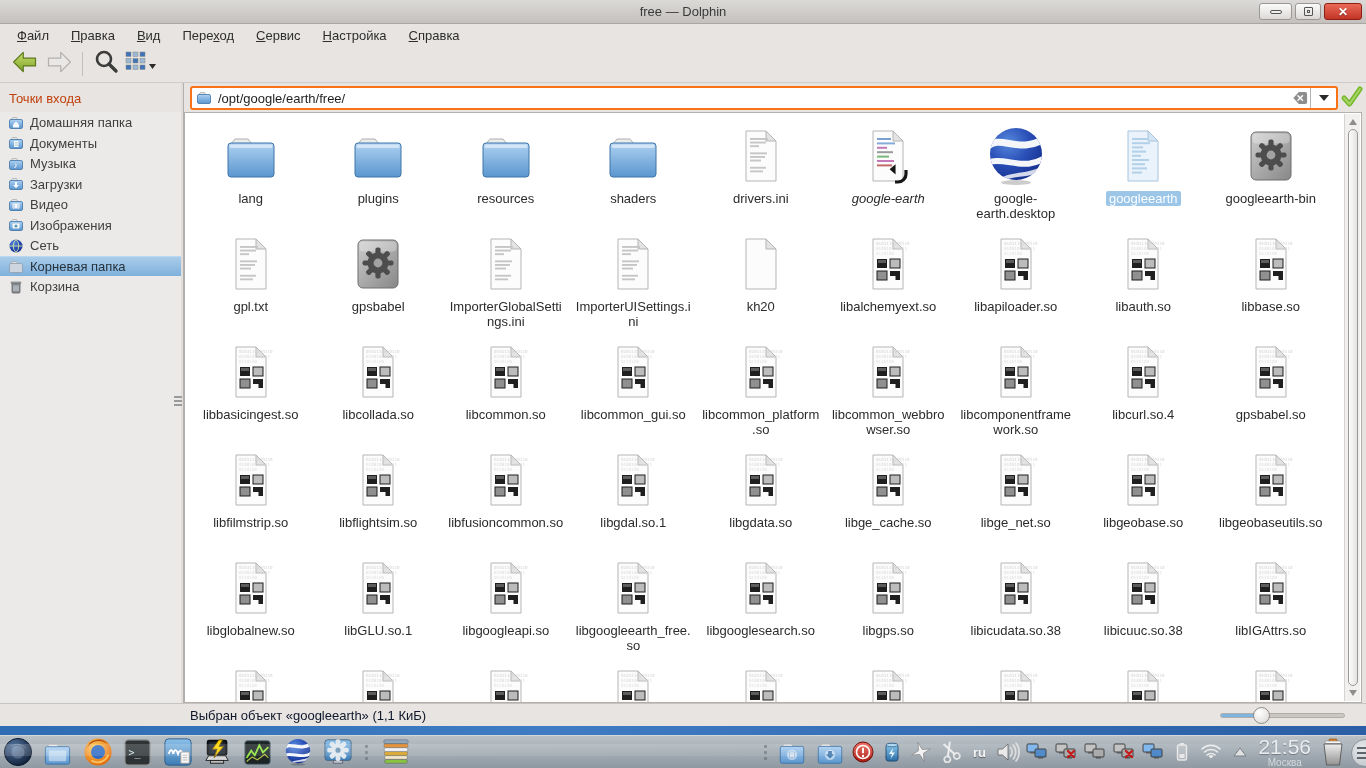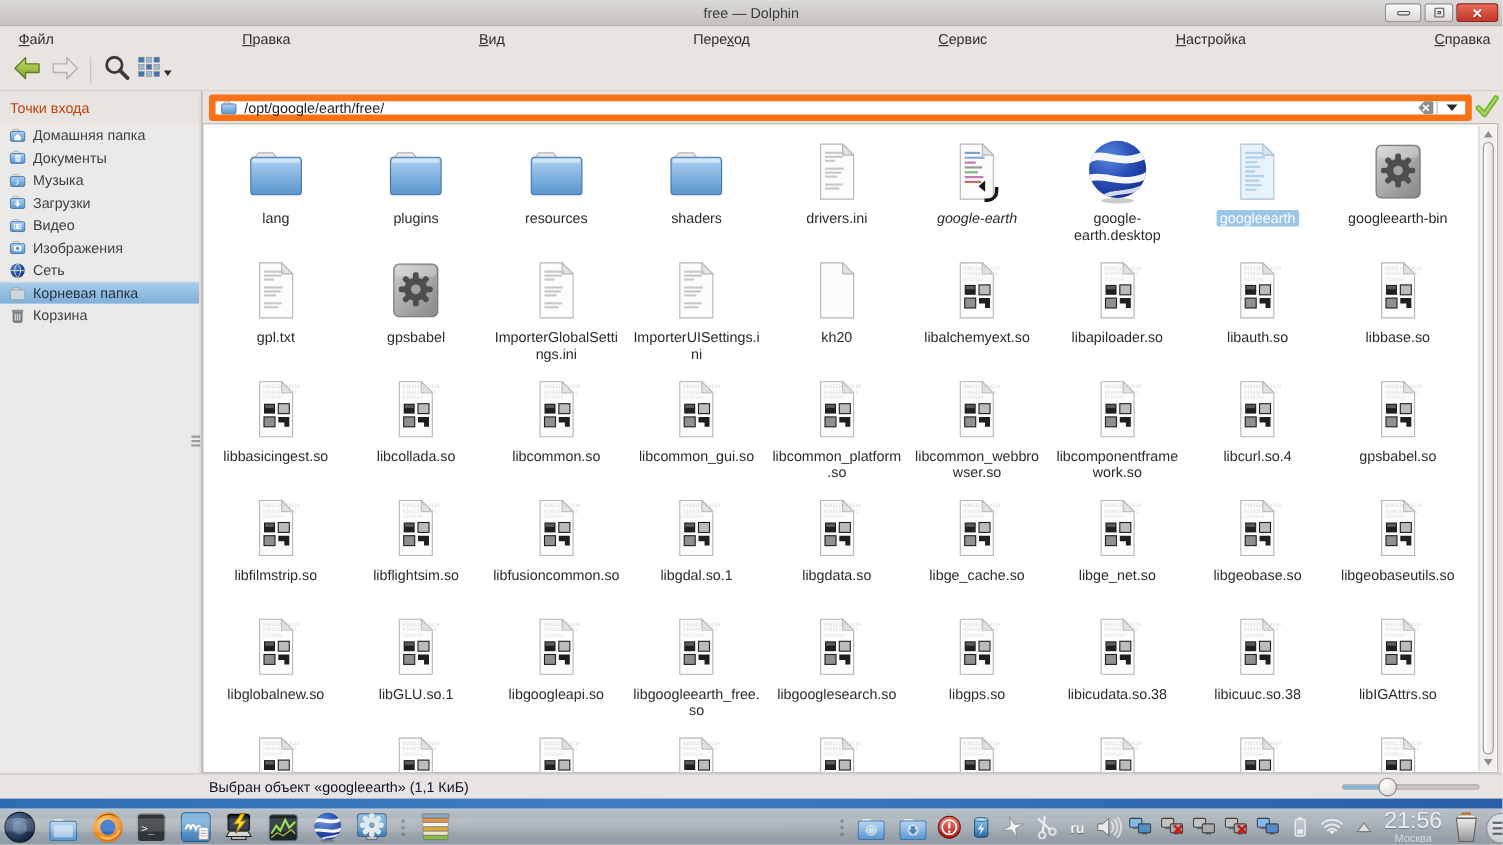--- a/index.html
+++ b/index.html
@@ -15,34 +15,34 @@
   .wbtn { height:17px; border:1px solid #9a9794; border-radius:3px;
     background:linear-gradient(#fbfbfb,#dcdad7); display:flex; align-items:center; justify-content:center; }
   .wbtn.min { width:33px; } .wbtn.max { width:26px; }
   .wbtn.close { width:38px; background:linear-gradient(#ea6a57,#c23426); border-color:#8e1f14; }
   .glyph-min { width:12px; height:4px; border:1px solid #555; border-radius:2px; background:#eee; }
   .glyph-max { width:9px; height:9px; border:1px solid #555; border-radius:1px; display:flex; align-items:center; justify-content:center; }
   .glyph-max span { width:3px; height:3px; border:1px solid #555; display:block; }
   .glyph-close { color:#fff; font-size:12px; font-weight:bold; text-shadow:0 1px 1px rgba(0,0,0,.4); }
 
   .menubar { position:absolute; left:0; top:24px; width:1366px; height:22px;
-    background:#e7e4e1; display:flex; align-items:center; padding-left:6px;justify-content:space-between; }
+    background:#e7e4e1; display:flex; align-items:center; padding-left:6px; }
   .menu-item { font-size:13px; color:#2e2e2e; padding:2px 11px; cursor:default; }
   .menu-item .u { text-decoration:underline; }
 
   .toolbar { position:absolute; left:0; top:46px; width:1366px; height:37px;
     background:#e7e4e1; border-bottom:1px solid #cfccc9; display:flex; align-items:center; padding-left:8px; }
   .tbtn { width:34px; height:32px; display:flex; align-items:center; justify-content:center; border-radius:3px; }
   .tsep { width:1px; height:24px; background:#c2bfbc; margin:0 6px; }
 
   
   .location-row { position:absolute; left:0; top:83px; width:1366px; height:29px; background:#e7e4e1; }
   .places-header { position:absolute; left:9px; top:8px; font-size:13px; color:#c2410c; }
   .urlbar { position:absolute; left:190px; top:3px; width:1148px; height:24px; background:#fff;
-    border:6px solid #f97316; border-radius:3px; display:flex; align-items:center; }
+    border:2px solid #f97316; border-radius:3px; display:flex; align-items:center; }
   .urlbar .path { flex:1; font-size:13px; color:#1f1f1f; padding-left:6px; }
   .url-folder { margin-left:4px; display:flex; }
   .url-clear { width:26px; display:flex; align-items:center; justify-content:center; }
   .url-drop { width:26px; height:100%; border-left:1px solid #b5b2af; display:flex; align-items:center; justify-content:center; }
   .url-drop::after { content:""; border:5px solid transparent; border-top:6px solid #2a2a2a; margin-top:5px; }
   .url-check { position:absolute; right:2px; top:2px; }
 
   
   .sidebar { position:absolute; left:0; top:112px; width:181px; height:591px; background:#eceae8; }
   .side-item { height:20px; display:flex; align-items:center; gap:6px; padding-left:8px;

